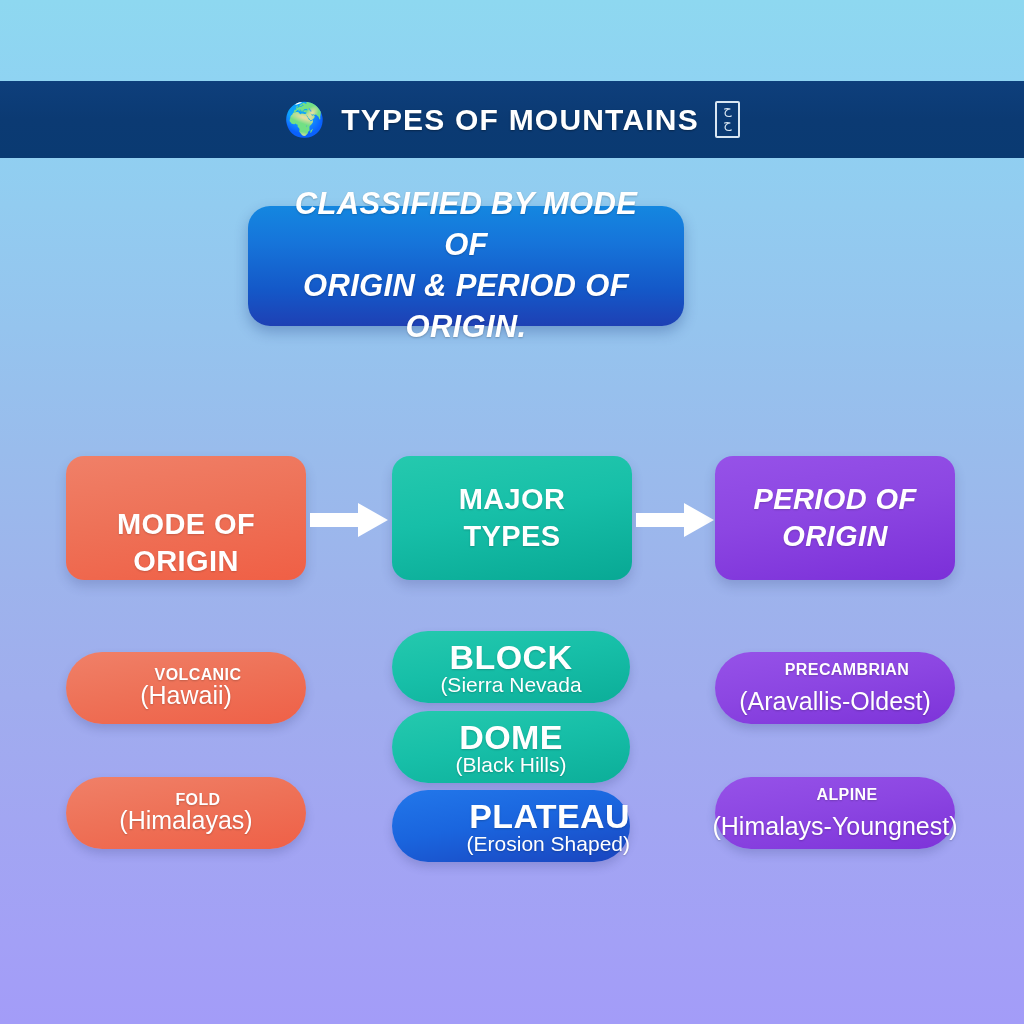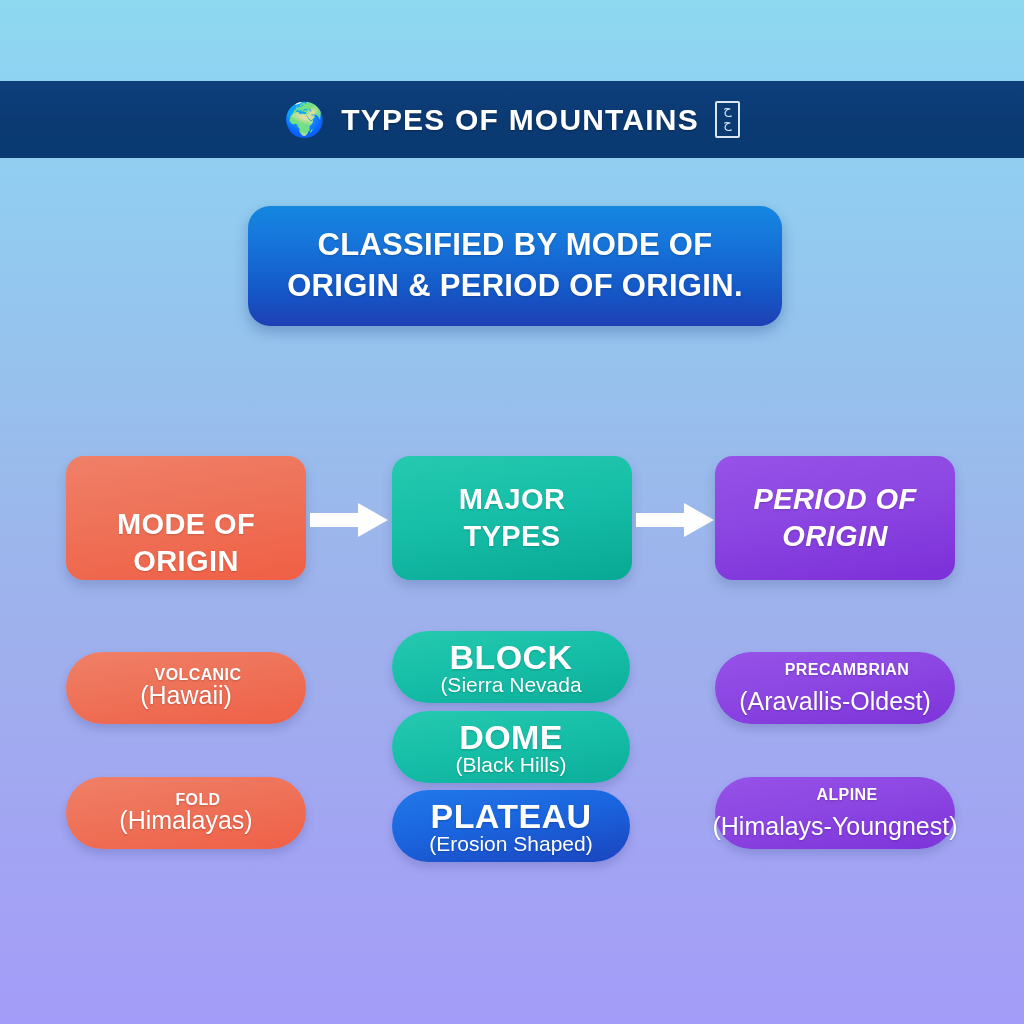--- a/index.html
+++ b/index.html
@@ -74,30 +74,31 @@
   }
   .header-glyph span {
     display: block;
   }
 
   
   .subtitle-box {
     position: absolute;
     left: 248px;
     top: 206px;
-    width: 534px;
+    width: 436px;
     height: 120px;
     border-radius: 22px;
     background: linear-gradient(180deg, #1487E0 0%, #1675DA 30%, #1458C8 70%, #1E40B4 100%);
     box-shadow: 0 6px 14px rgba(10, 40, 110, 0.28);
     display: flex;
     align-items: center;
     justify-content: center;
     padding: 0 32px;
     box-sizing: border-box;
+    font-style: italic;
   }
   .subtitle-text {
     color: #FFFFFF;
     font-size: 31px;
     font-weight: bold;
     line-height: 1.32;
     text-align: center;
     letter-spacing: 0.3px;
     text-transform: uppercase;
     text-shadow: 0 1px 2px rgba(0,0,0,0.22);
@@ -176,21 +177,21 @@
   
   .pill-mid {
     width: 238px;
     height: 72px;
   }
   .pill-mid .pill-title { font-size: 34px; margin-bottom: -4px; }
   .pill-mid .pill-sub   { font-size: 21px; }
 
   .bg-coral  { background: linear-gradient(170deg, #F08068 0%, #EE7258 45%, #EF6047 100%); }
   .bg-teal   { background: linear-gradient(170deg, #25C9AE 0%, #17BFA8 45%, #0CAE99 100%); }
-  .bg-blue   { background: linear-gradient(170deg, #2277EA 0%, #1A65DE 45%, #1A44BE 100%); }
+  .bg-blue   { background: linear-gradient(170deg, #2277EA 0%, #1A65DE 45%, #1A44BE 100%); align-items: flex-end; }
   .bg-purple { background: linear-gradient(170deg, #9652E8 0%, #8C46E2 45%, #7D33D9 100%); gap: 11px; }
 
   
   .p-volcanic    { left: 66px;  top: 652px; }
   .p-fold        { left: 66px;  top: 777px; }
   .p-precambrian { left: 715px; top: 652px; }
   .p-alpine      { left: 715px; top: 777px; }
   .p-block       { left: 392px; top: 631px; }
   .p-dome        { left: 392px; top: 711px; }
   .p-plateau     { left: 392px; top: 790px; }

